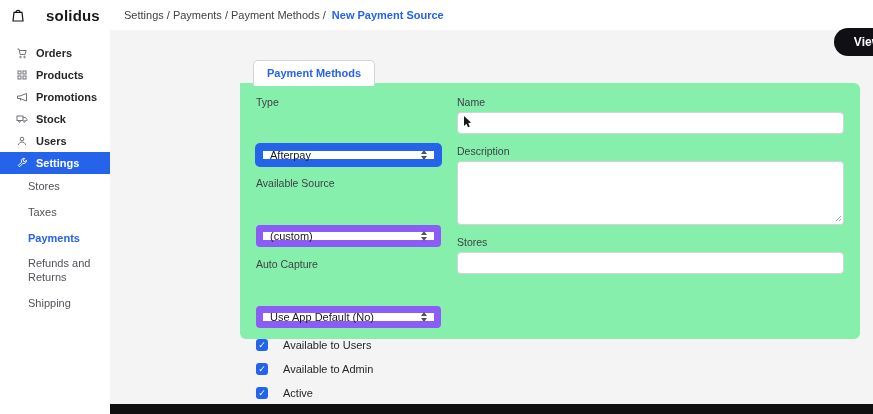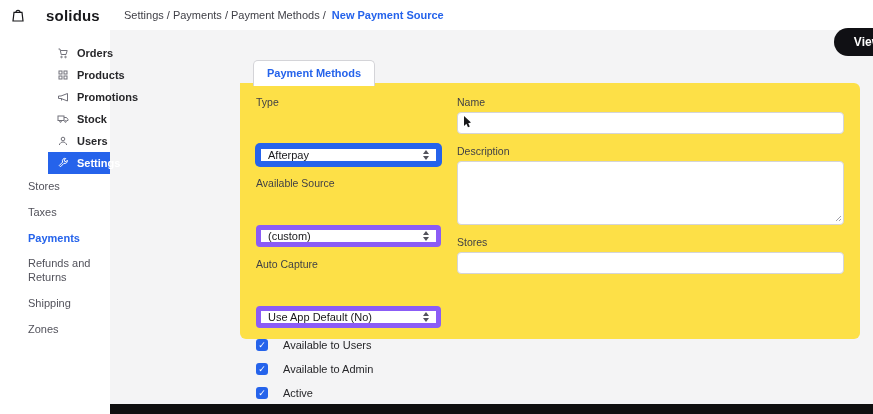--- a/index.html
+++ b/index.html
@@ -13,42 +13,42 @@
   .breadcrumb { font-size:11px; color:#3f3f46; padding-left:14px; white-space:nowrap; }
   .breadcrumb .bc-path { margin-right:3px; cursor:pointer; }
   .breadcrumb .bc-current { color:#2563eb; font-weight:bold; }
 
   
   .view-btn { position:absolute; top:28px; right:-28px; z-index:7; background:#101014; color:#fff;
     font-size:12px; font-weight:bold; font-family:inherit; padding:7px 20px; border:none; border-radius:16px; cursor:pointer; }
 
   
   .sidebar { position:absolute; top:30px; left:0; bottom:0; width:110px; background:#fff; padding-top:12px; font-size:11px; z-index:4; }
-  .side-item { display:flex; align-items:flex-start; gap:8px; padding:5px 9px; color:#27272a; font-weight:bold; cursor:pointer;margin-left:48px; }
+  .side-item { display:flex; align-items:flex-start; gap:8px; padding:5px 16px; color:#27272a; font-weight:bold; cursor:pointer; }
   .side-item .icn { width:12px; height:12px; flex:none; color:#71717a; display:flex; }
   .side-item.active { background:#2563eb; color:#fff; }
   .side-item.active .icn { color:#fff; }
   .sub-item { padding:6px 8px 6px 28px; color:#52525b; cursor:pointer; line-height:1.25; }
   .sub-item.active { color:#2563eb; font-weight:bold; }
 
   
   .main { position:absolute; left:110px; top:30px; right:0; bottom:0; background:#f4f4f5; }
   .bottom-bar { position:absolute; left:110px; right:0; bottom:0; height:10px; background:#0f0f10; z-index:6; }
 
   .tab { position:absolute; left:253px; top:60px; z-index:2; background:#fff; border:1px solid #d4d4d8; border-bottom:none;
     border-radius:5px 5px 0 0; padding:6px 13px 7px; font-size:11px; font-weight:bold; color:#2563eb; cursor:pointer; }
-  .card { position:absolute; left:240px; top:83px; width:620px; height:256px; background:#fde047; border-radius:0 6px 6px 6px; padding:13px 16px; }
+  .card { position:absolute; left:240px; top:83px; width:620px; height:256px; background:#86efac; border-radius:0 6px 6px 6px; padding:13px 16px; }
 
   .form { display:flex; gap:16px; }
   .col-left { width:185px; flex:none; }
   .col-right { flex:1; }
   .field { margin-bottom:11px; }
   .field .lbl { display:block; font-size:10.5px; color:#3f3f46; margin-bottom:4px; }
 
-  .select { height:22px; border:5px solid #8b5cf6; border-radius:4px; background:#fff; display:flex; align-items:center;
+  .select { height:22px; border:7px solid #8b5cf6; border-radius:4px; background:#fff; display:flex; align-items:center;
     justify-content:space-between; padding:0 7px; font-size:11px; color:#18181b; cursor:pointer;margin-top:36px; }
   .select.focused { border-color:#2563eb; box-shadow:0 0 0 1px #2563eb; }
   .arrows { display:flex; flex-direction:column; gap:2px; }
   .arrows i { width:0; height:0; border-left:3px solid transparent; border-right:3px solid transparent; }
   .arrows .up { border-bottom:4px solid #52525b; }
   .arrows .down { border-top:4px solid #52525b; }
 
   .txt { width:100%; height:22px; border:1px solid #d4d4d8; border-radius:4px; padding:0 7px; font-size:11px; font-family:inherit; color:#18181b; background:#fff; }
   .ta-wrap { position:relative; }
   textarea.txt-area { width:100%; height:64px; border:1px solid #d4d4d8; border-radius:4px; padding:5px 7px; font-size:11px; font-family:inherit; resize:none; display:block; }
@@ -143,21 +143,20 @@
       </svg>
     </span>
     <span>Settings</span>
   </div>
 
   <div class="sub-item">Stores</div>
   <div class="sub-item">Taxes</div>
   <div class="sub-item active">Payments</div>
   <div class="sub-item">Refunds and Returns</div>
   <div class="sub-item">Shipping</div>
-  <div class="sub-item">Zones</div>
 </div>
 
 <div class="main"></div>
 
 <div class="tab">Payment Methods</div>
 
 <div class="card">
   <div class="form">
     <div class="col-left">
       <div class="field">

